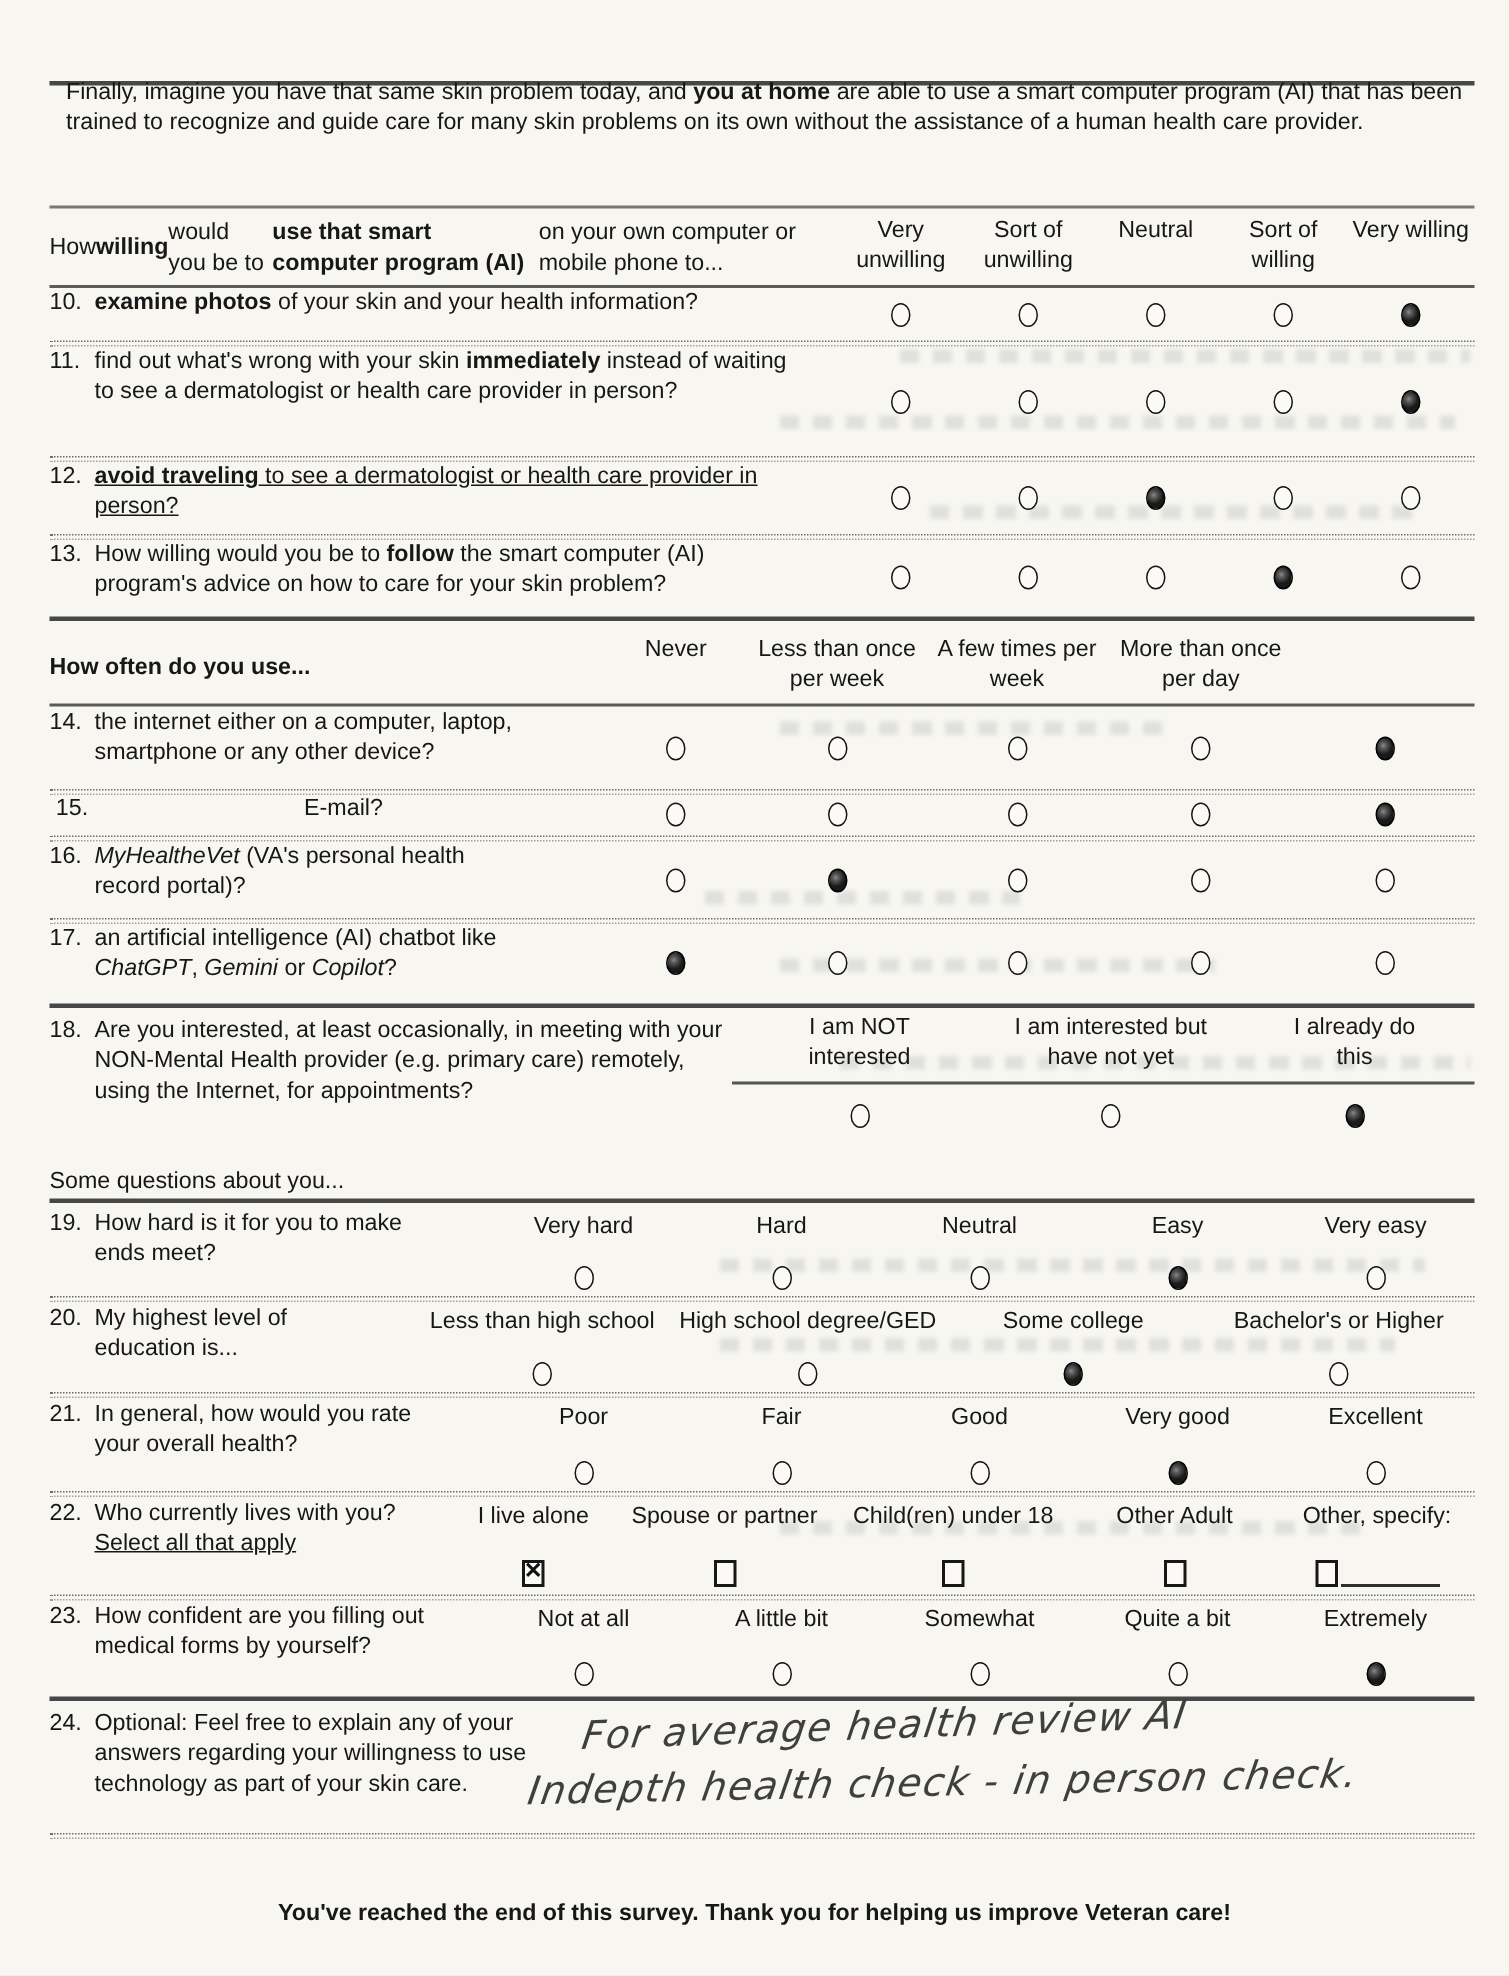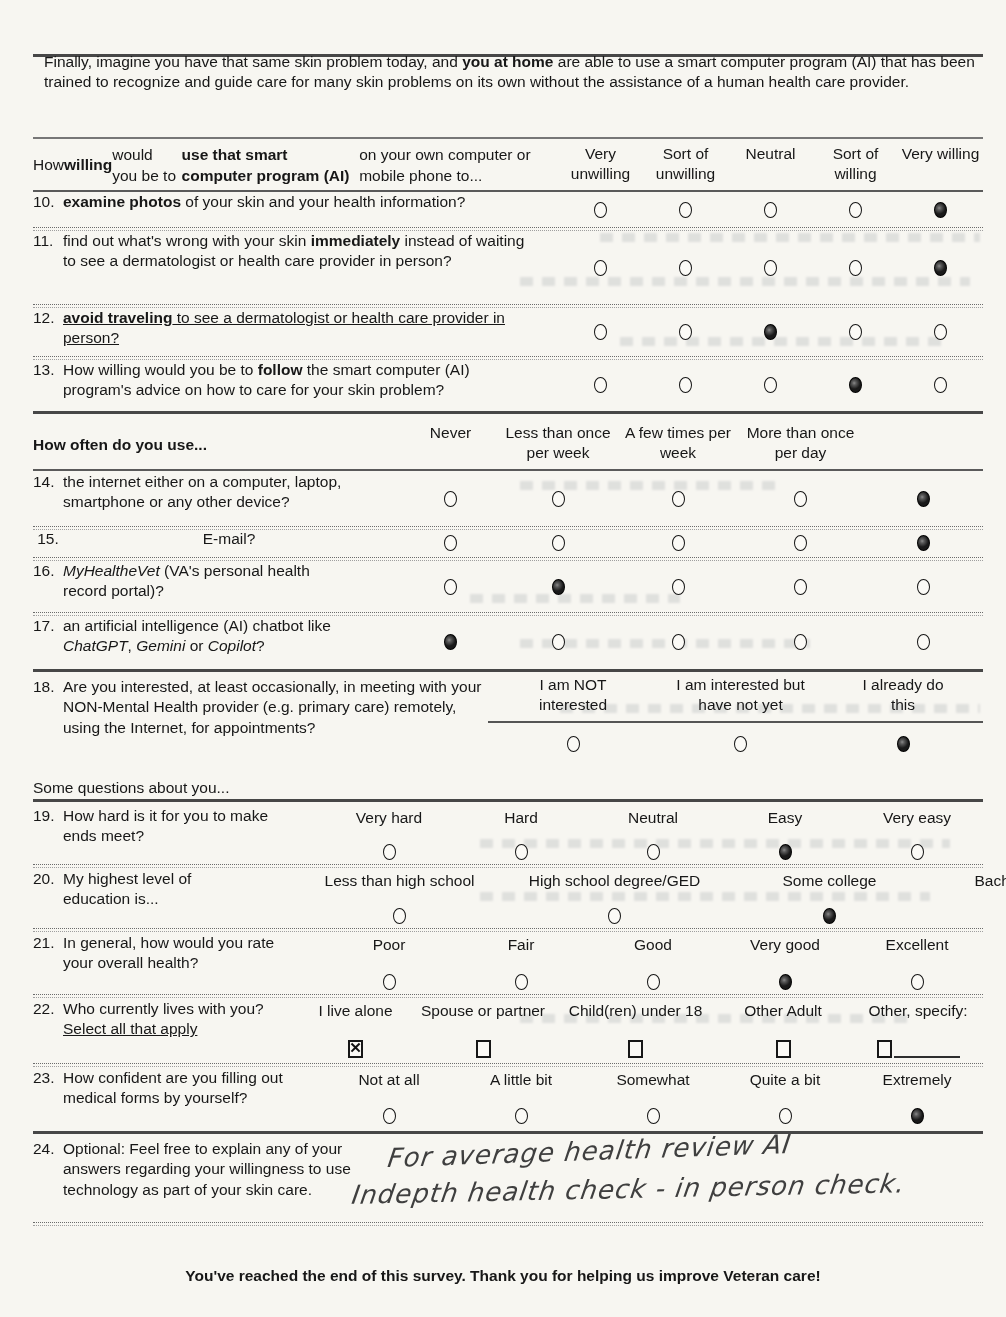--- a/index.html
+++ b/index.html
@@ -20,21 +20,21 @@
   .med    { height: 2px; background: #5a5a5a; }
   .thin   { height: 2px; background: #777; }
   .dotted { height: 4px; border-top: 1px dotted #6b6b6b; border-bottom: 1px dotted #9f9f9f; background: transparent; }
 
   .block { position: absolute; left: 33px; width: 952px; }
   .row   { position: absolute; left: 33px; width: 950px; display: grid; }
 
   .gridA { grid-template-columns: 525px repeat(5, 85px); }
   .gridB { grid-template-columns: 370px 95px 120px 120px 125px 120px; }
   .gridC { grid-template-columns: 290px repeat(5, 132px); }
-  .gridD { grid-template-columns: 240px repeat(4, 177px); gap: 38px; }
+  .gridD { grid-template-columns: 240px repeat(4, 177px); }
   .gridE { grid-template-columns: 270px 105px 150px 155px 140px 130px; }
 
   .qcell { display: flex; align-items: flex-start; padding-right: 8px; }
   .qnum  { width: 30px; flex: none; }
   .qtext { flex: 1; }
   .opt   { display: flex; align-items: center; justify-content: center; }
   .hdr .opt { align-items: flex-start; text-align: center; padding-top: 2px; }
   .hdr .qcell { align-items: center; }
   .bold  { font-weight: bold; }
 

